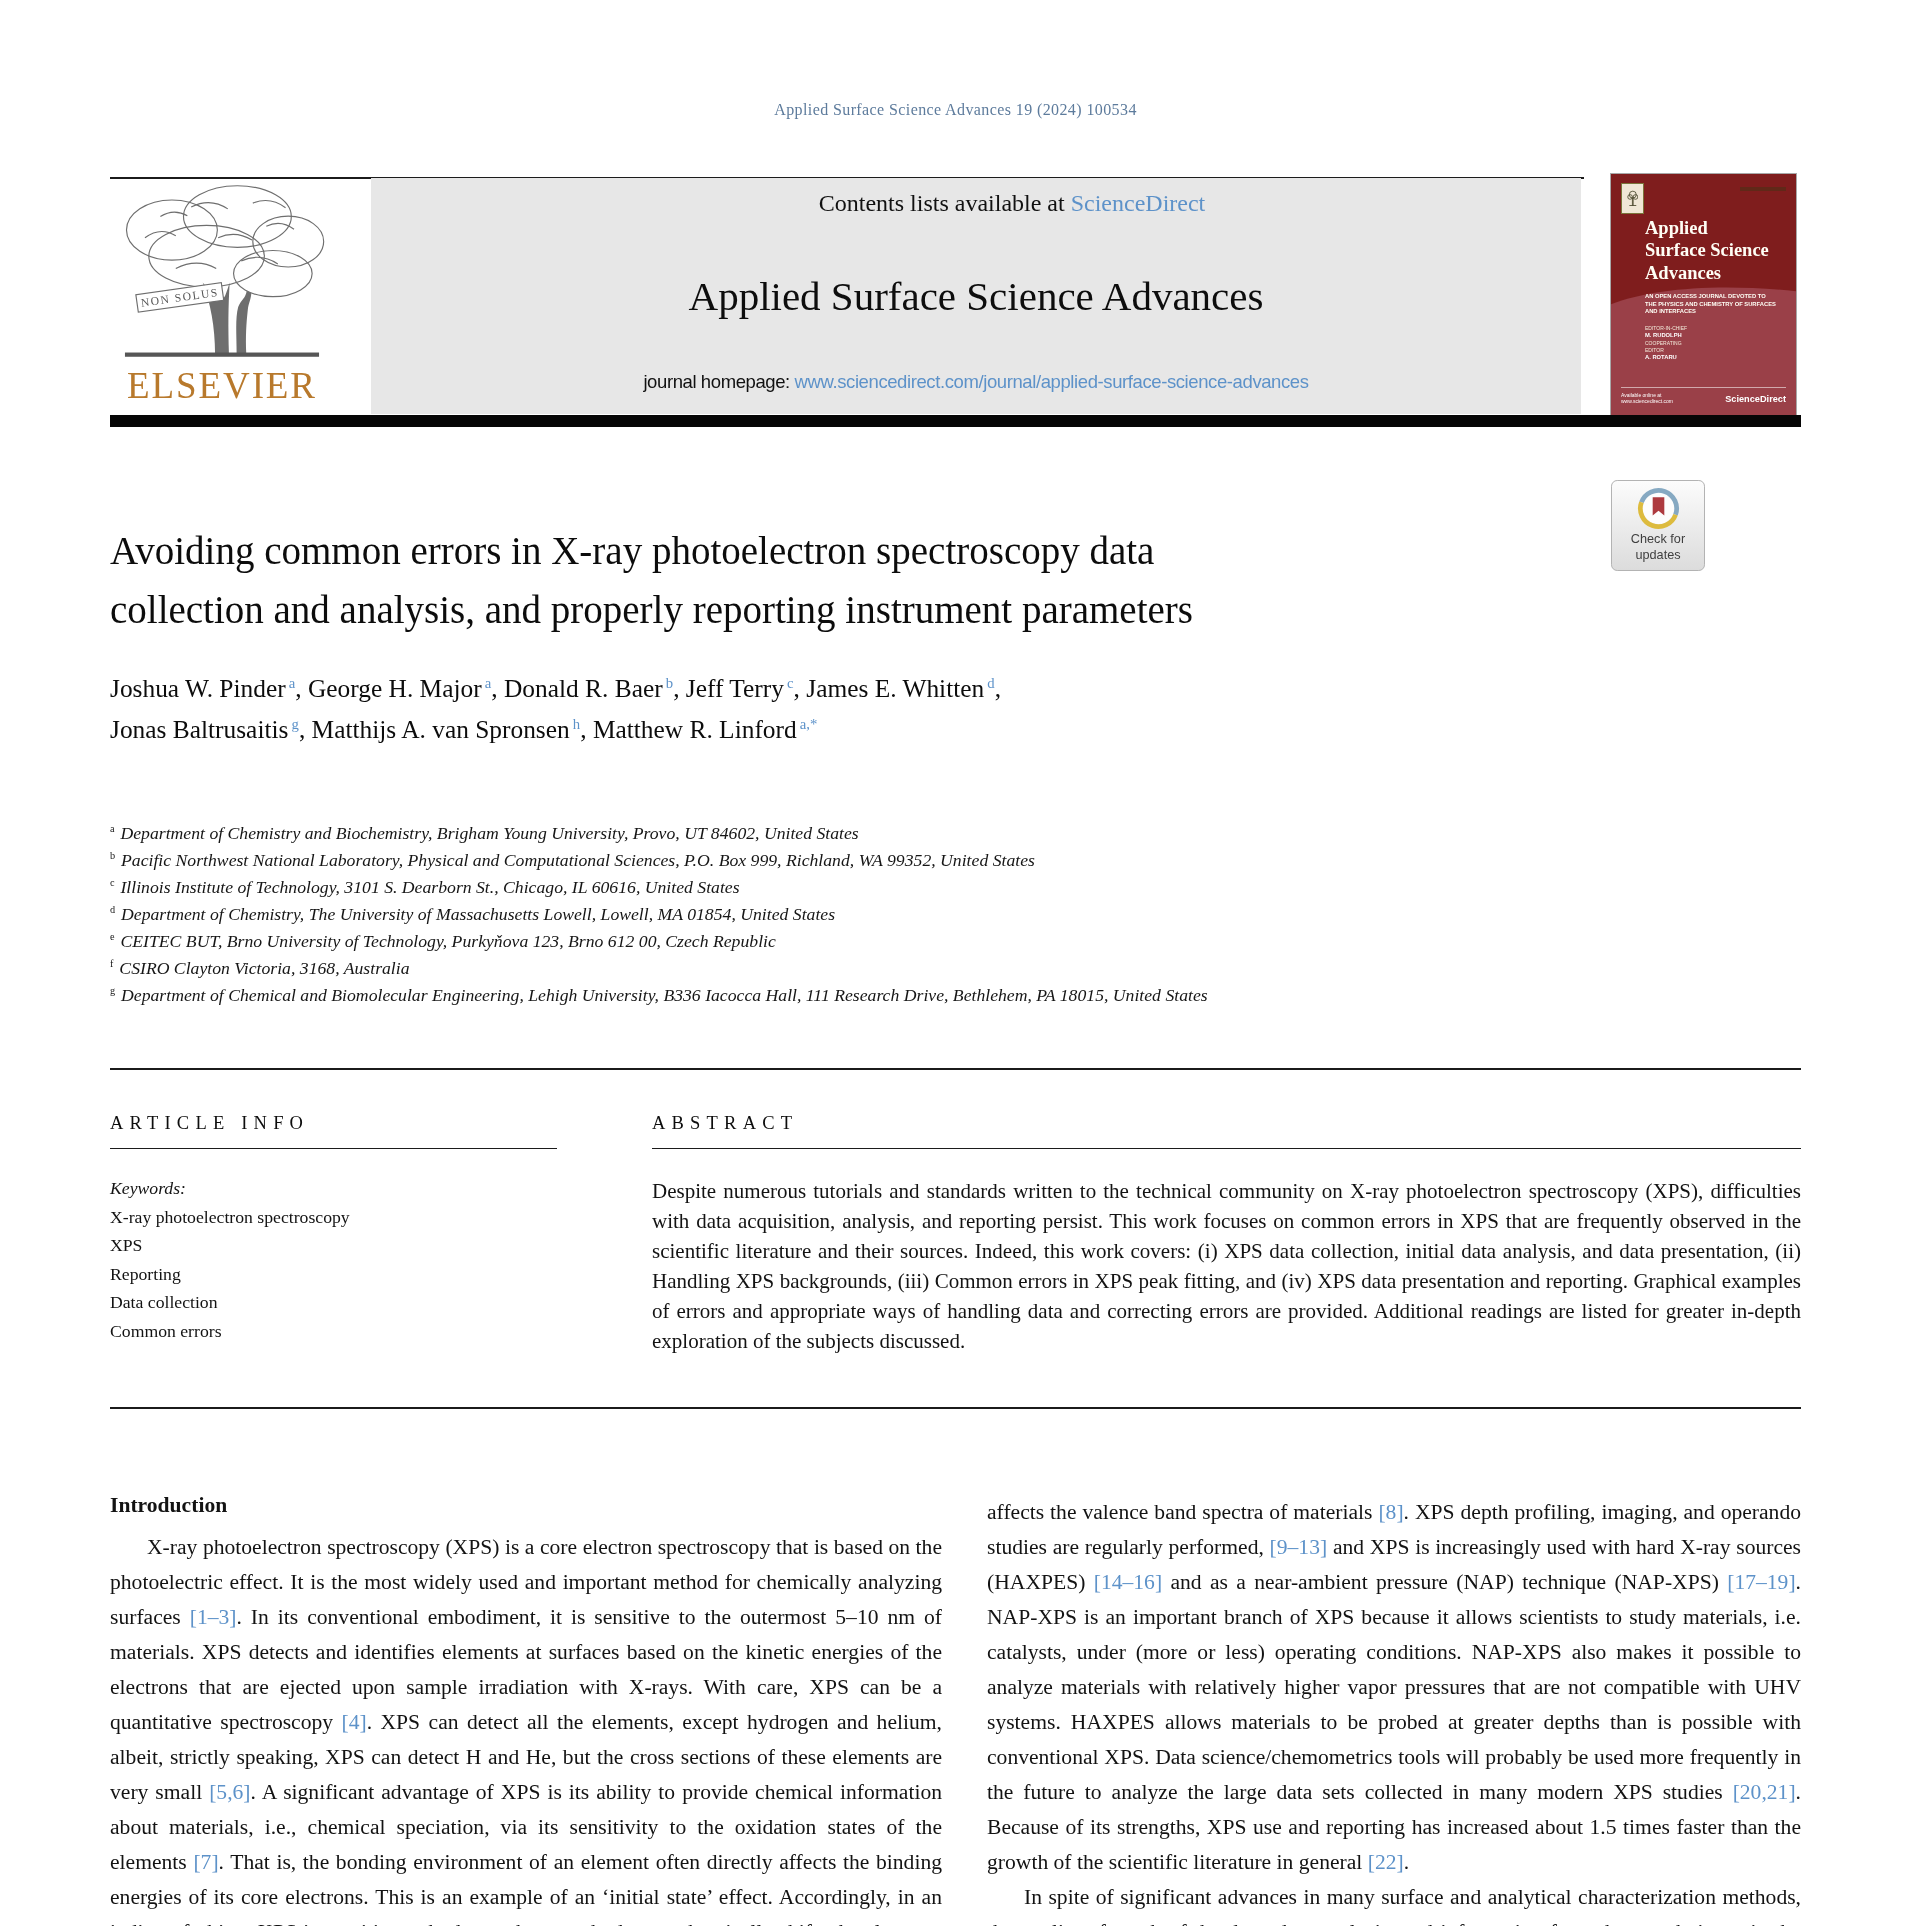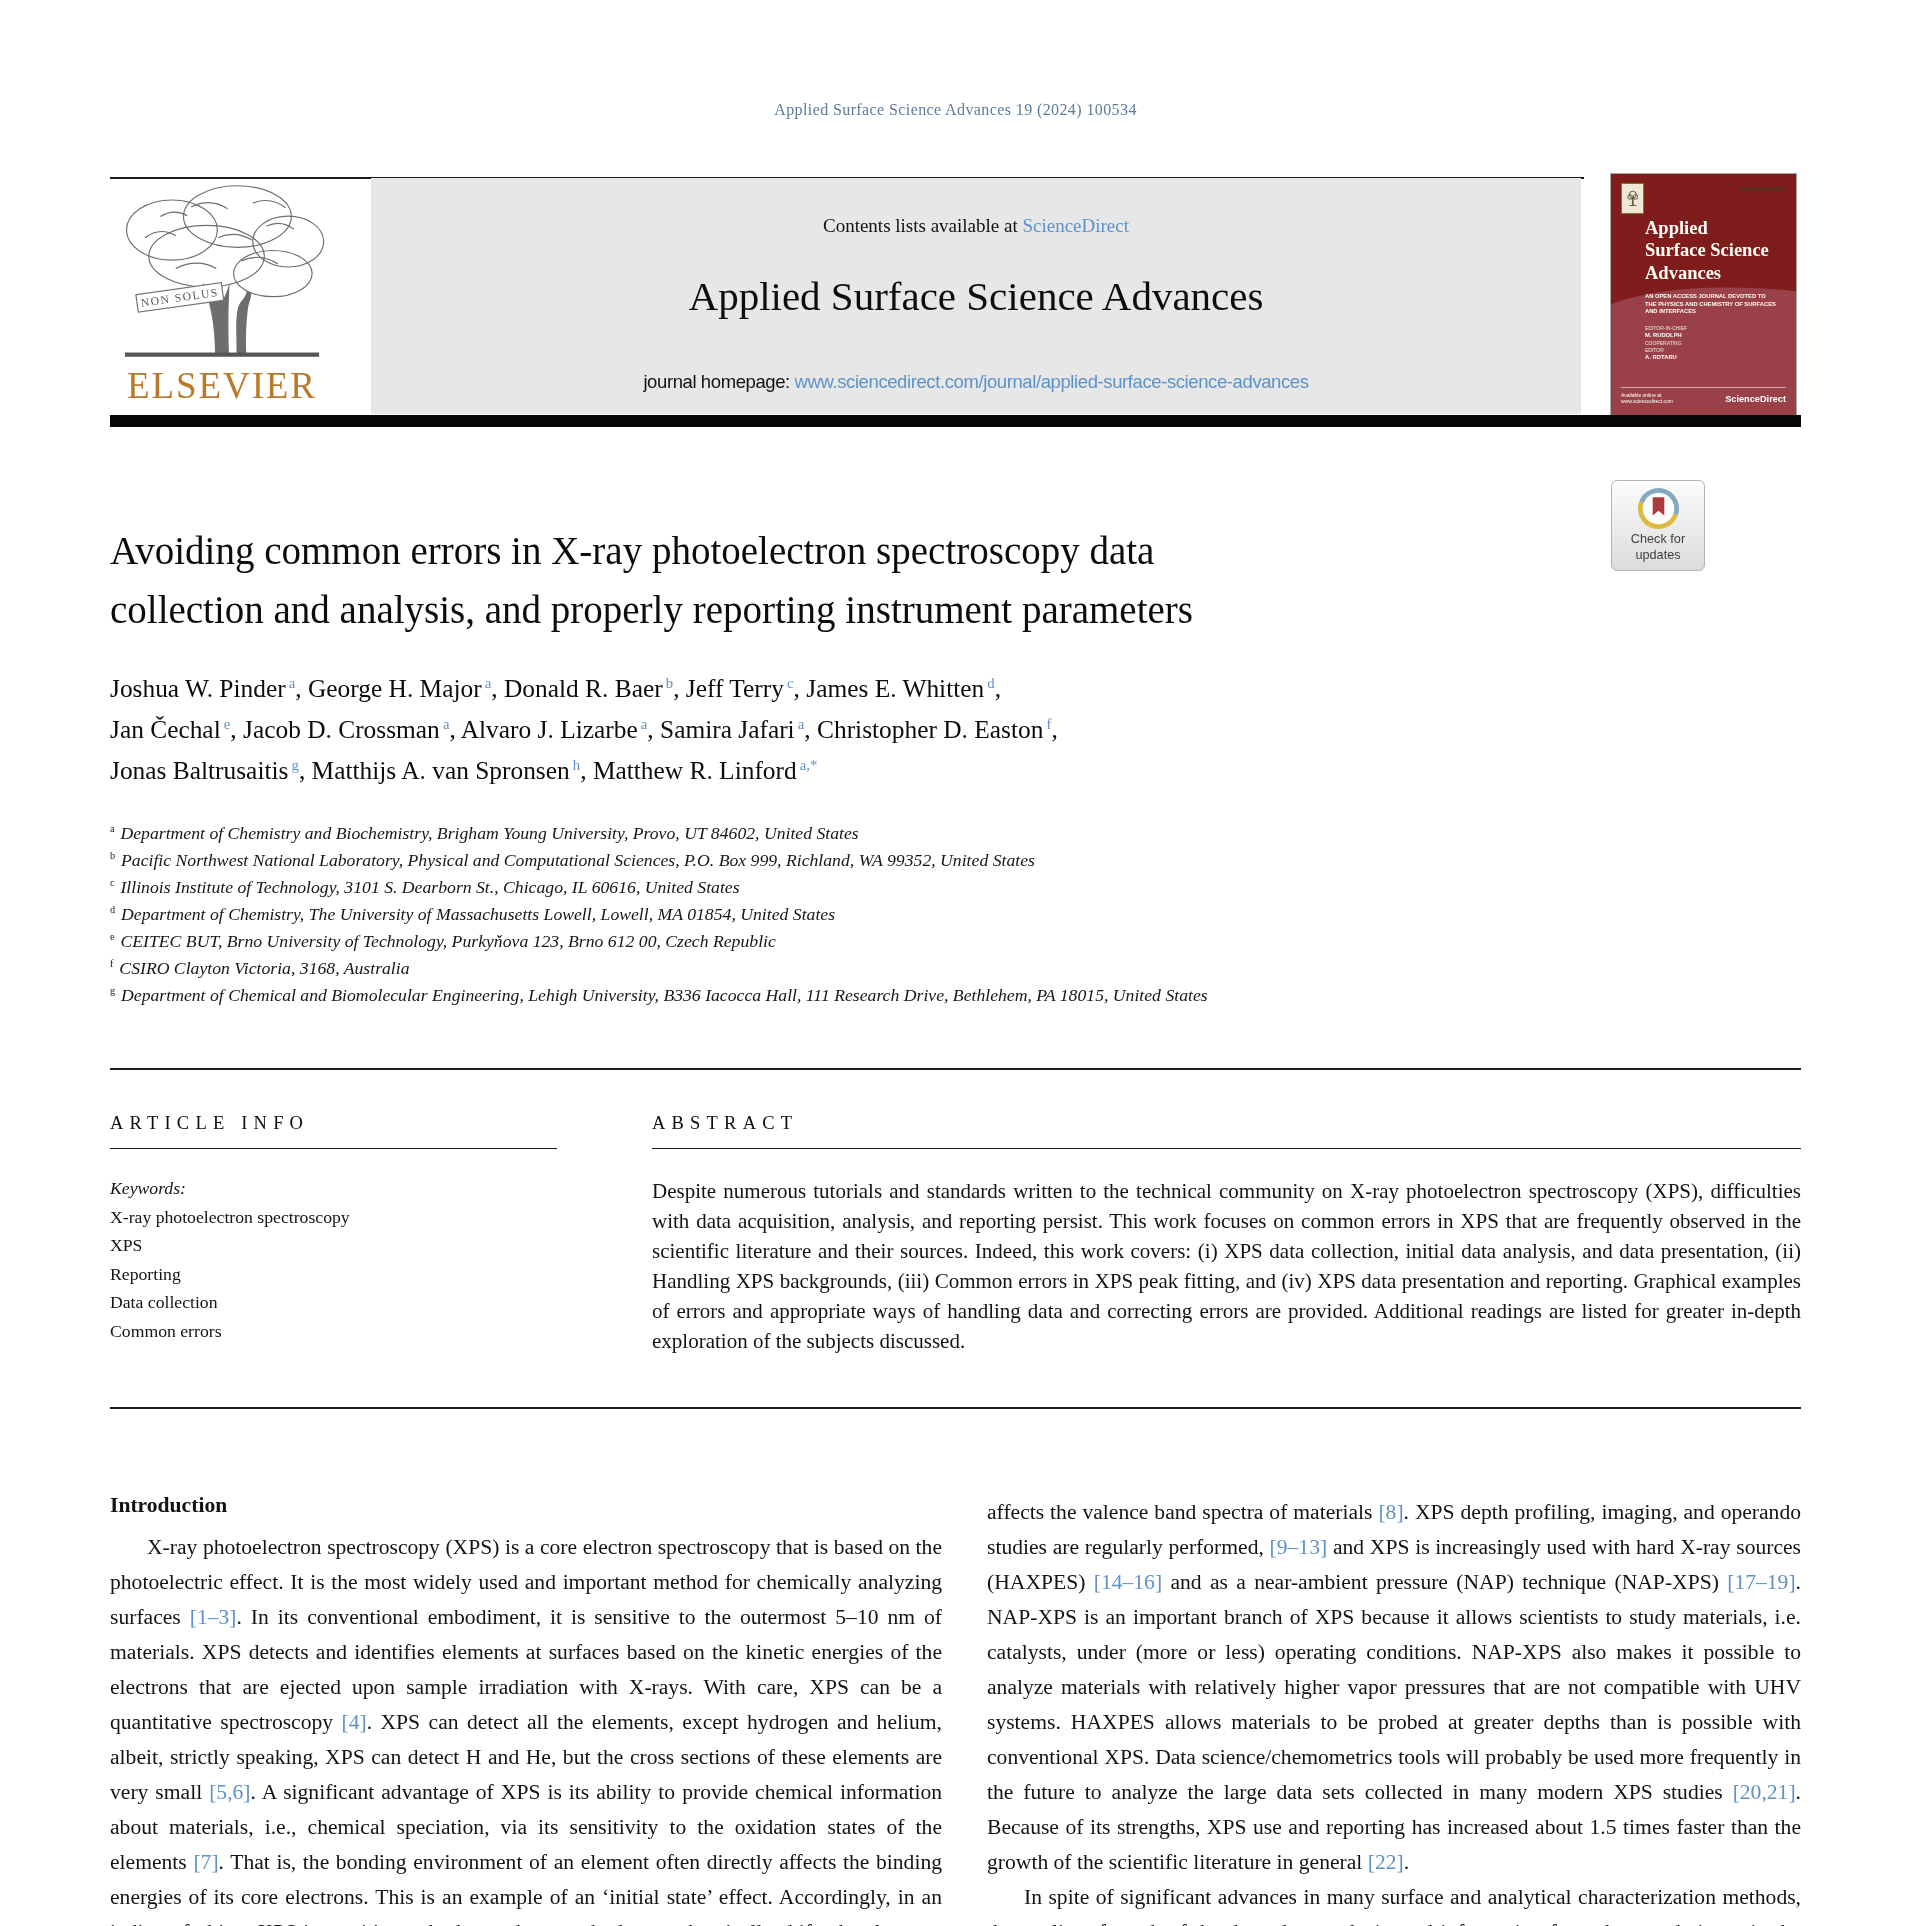--- a/index.html
+++ b/index.html
@@ -14,21 +14,21 @@
   sup.sup{margin-right:1.5px;}
 
   
   .cite-header{top:101px;left:0;width:100%;text-align:center;font-size:16px;color:#5d7b9c;letter-spacing:0.4px;}
   #top-rule{left:110px;top:177px;width:1474px;height:1.5px;}
 
   #elsevier{left:112px;top:180px;width:220px;height:236px;text-align:center;}
   #elsevier .els-word{margin-top:2.3px;font-size:37px;color:#b8792c;letter-spacing:1.9px;font-family:"Liberation Serif",serif;}
 
   #header-box{left:371px;top:178px;width:1210px;height:236px;background:#e7e7e7;}
-  #header-box .contents-line{position:absolute;top:37px;width:100%;text-align:center;font-size:19px;color:#111;}
+  #header-box .contents-line{position:absolute;top:12px;width:100%;text-align:center;font-size:24px;color:#111;padding-left:36px;}
   #header-box .journal-title{position:absolute;top:94px;width:100%;text-align:center;font-size:41px;color:#0d0d0d;}
   #header-box .homepage-line{position:absolute;bottom:21px;width:100%;text-align:center;font-size:18.5px;font-family:"Liberation Sans",sans-serif;color:#111;letter-spacing:-0.4px;}
 
   
   #cover{left:1610px;top:173px;width:185px;height:242px;background:#7f1d1d;border:0.8px solid #a8a8a8;overflow:hidden;}
   #cover svg.curve{position:absolute;left:0;top:0;width:100%;height:100%;}
   #cover .mini-logo{position:absolute;left:10px;top:9.2px;width:21px;height:29px;background:rgba(250,248,230,0.92);border:0.8px solid #7a743a;display:flex;align-items:center;justify-content:center;}
   #cover .issn-mark{position:absolute;right:10px;top:13px;width:46px;height:3.9px;background:rgba(60,55,20,0.45);}
   #cover .cv-title{position:absolute;left:34px;top:43px;color:#fffef5;font-size:18.5px;line-height:22.3px;font-weight:bold;font-family:"Liberation Serif",serif;}
   #cover .cv-sub{position:absolute;left:34px;top:119px;width:131px;color:#fffef5;font-size:5.8px;line-height:7.7px;font-weight:bold;font-family:"Liberation Sans",sans-serif;}
@@ -159,21 +159,20 @@
     </div>
   </div>
 
   <h1 class="abs" id="title" style="margin:0;">
     <div>Avoiding common errors in X-ray photoelectron spectroscopy data</div>
     <div>collection and analysis, and properly reporting instrument parameters</div>
   </h1>
 
   <div class="abs" id="authors">
     <div>Joshua W. Pinder<sup class="suplink">a</sup>, George H. Major<sup class="suplink">a</sup>, Donald R. Baer<sup class="suplink">b</sup>, Jeff Terry<sup class="suplink">c</sup>, James E. Whitten<sup class="suplink">d</sup>,</div>
-    <div>Jan Čechal<sup class="suplink">e</sup>, Jacob D. Crossman<sup class="suplink">a</sup>, Alvaro J. Lizarbe<sup class="suplink">a</sup>, Samira Jafari<sup class="suplink">a</sup>, Christopher D. Easton<sup class="suplink">f</sup>,</div>
     <div>Jonas Baltrusaitis<sup class="suplink">g</sup>, Matthijs A. van Spronsen<sup class="suplink">h</sup>, Matthew R. Linford<sup class="suplink">a,*</sup></div>
   </div>
 
   <div class="abs" id="affiliations">
     <div><sup class="sup">a</sup> Department of Chemistry and Biochemistry, Brigham Young University, Provo, UT 84602, United States</div>
     <div><sup class="sup">b</sup> Pacific Northwest National Laboratory, Physical and Computational Sciences, P.O. Box 999, Richland, WA 99352, United States</div>
     <div><sup class="sup">c</sup> Illinois Institute of Technology, 3101 S. Dearborn St., Chicago, IL 60616, United States</div>
     <div><sup class="sup">d</sup> Department of Chemistry, The University of Massachusetts Lowell, Lowell, MA 01854, United States</div>
     <div><sup class="sup">e</sup> CEITEC BUT, Brno University of Technology, Purkyňova 123, Brno 612 00, Czech Republic</div>
     <div><sup class="sup">f</sup> CSIRO Clayton Victoria, 3168, Australia</div>

